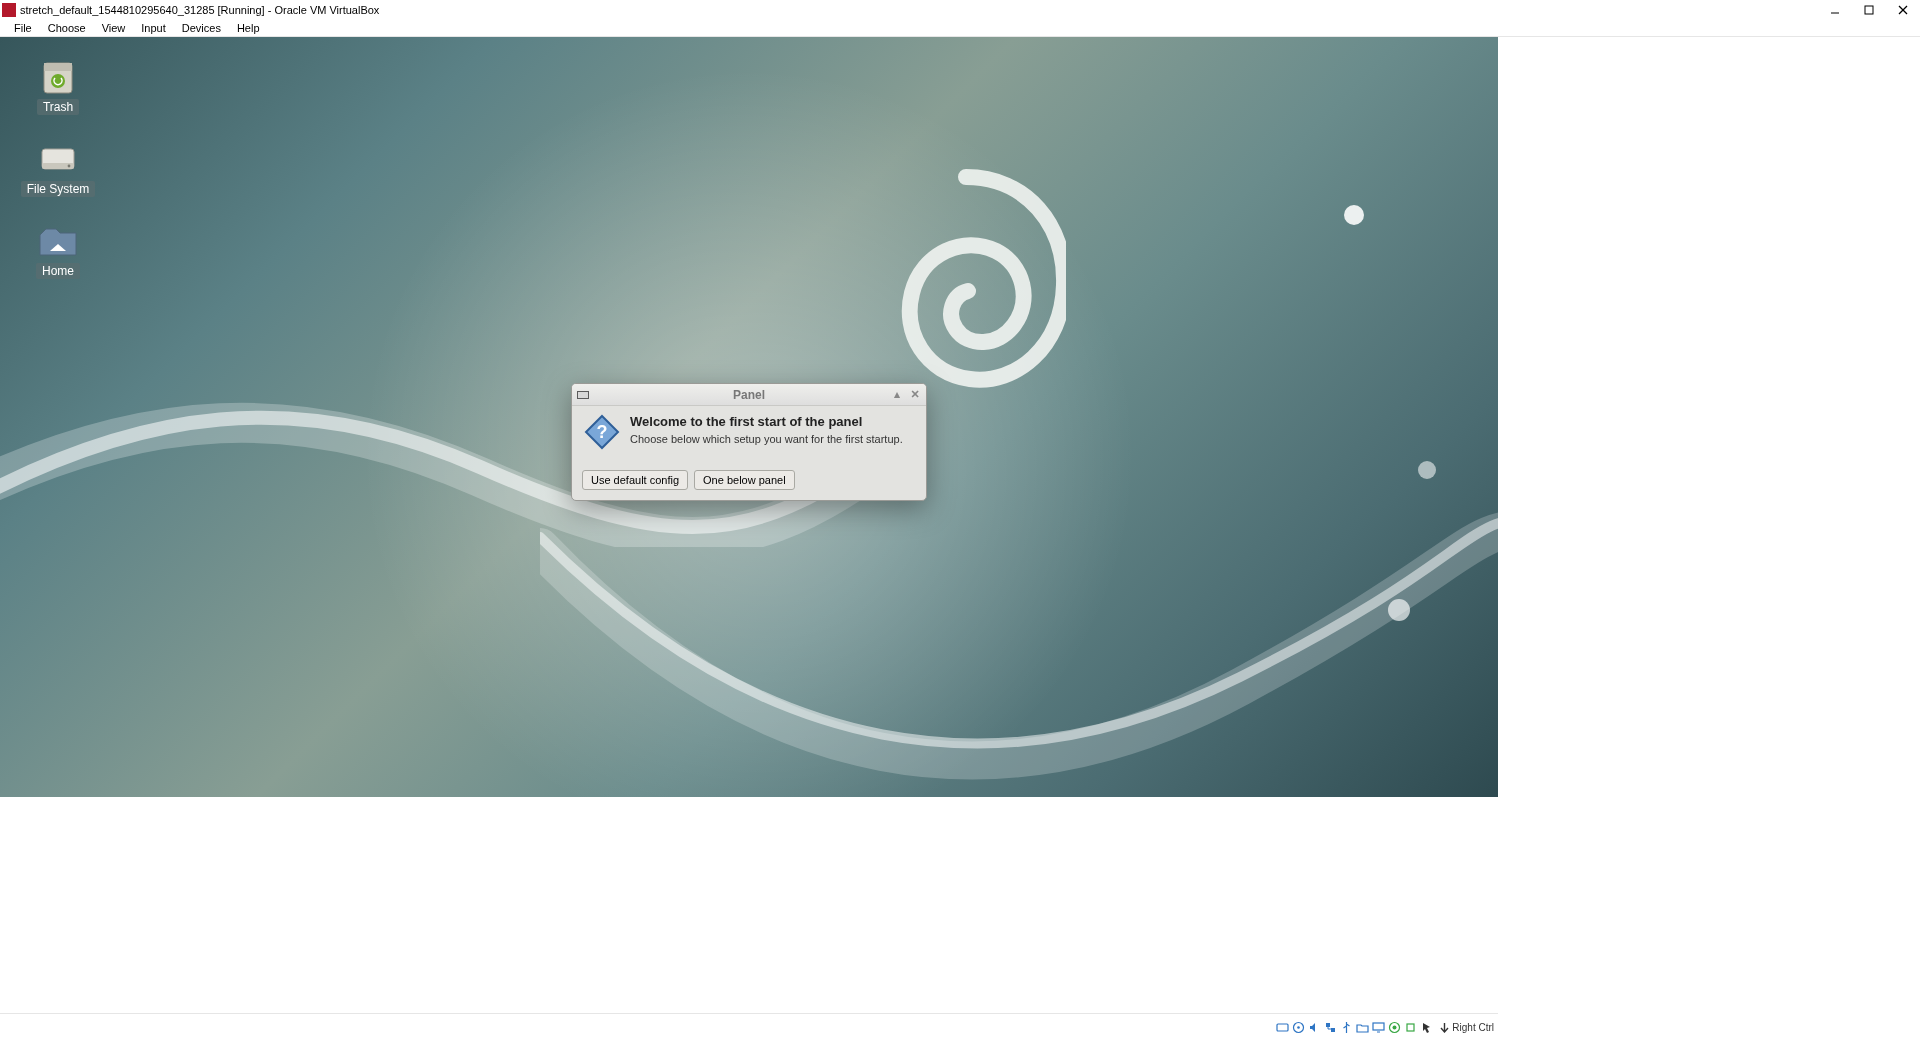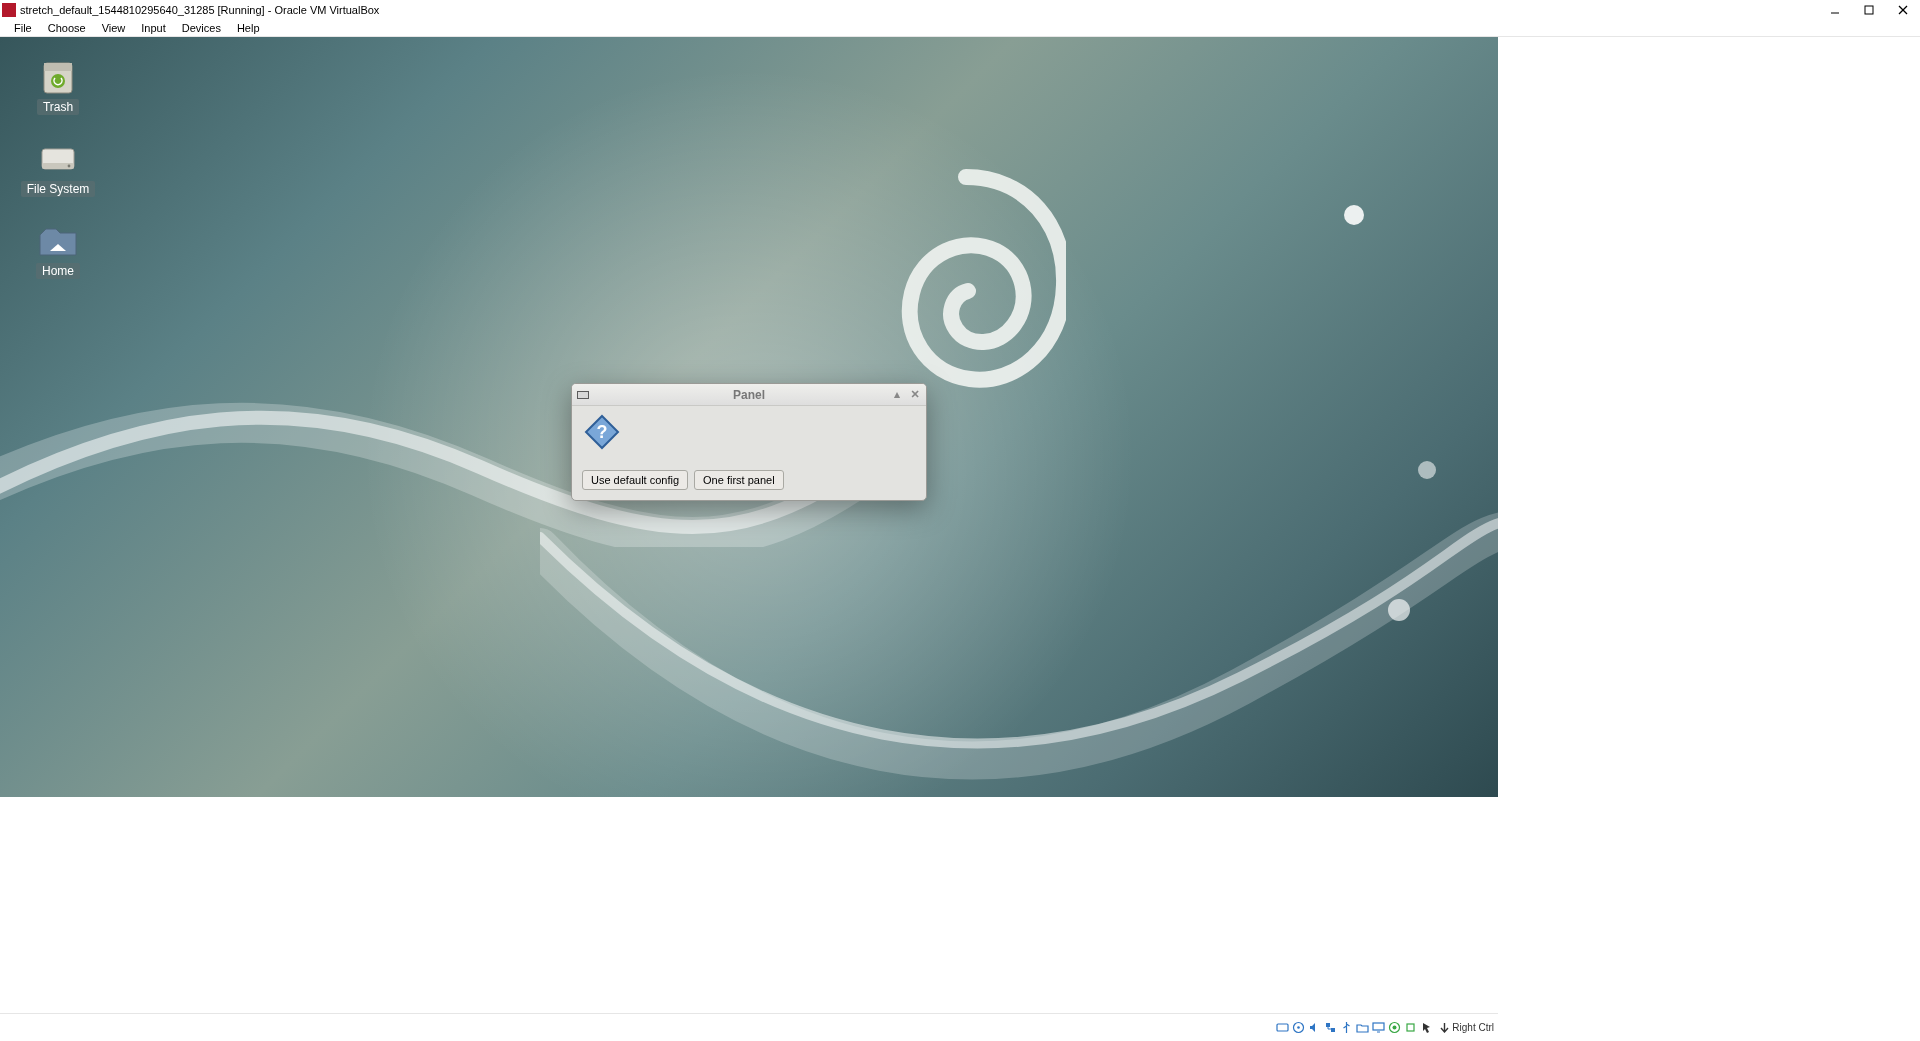--- a/index.html
+++ b/index.html
@@ -215,24 +215,28 @@
         <span class="dlg-ctrl">✕</span>
       </div>
     </div>
     <div class="dlg-body">
       <span class="qicon">
         <svg viewBox="0 0 36 36">
           <polygon points="18,2 34,18 18,34 2,18" fill="#7aa7d8" stroke="#2f5f98" stroke-width="2"></polygon>
           <text x="18" y="24" text-anchor="middle" font-size="18" font-weight="bold" fill="#fff">?</text>
         </svg>
       </span>
+      <div class="dlg-text">
+        <h3>Welcome to the first start of the panel</h3>
+        <p>Choose below which setup you want for the first startup.</p>
+      </div>
     </div>
     <div class="dlg-buttons">
       <button class="dlg-btn">Use default config</button>
-      <button class="dlg-btn">One first panel</button>
+      <button class="dlg-btn">One below panel</button>
     </div>
   </div>
 </div>
 
 <div class="vb-status">
   <span class="sb-icon">
       <svg viewBox="0 0 13 13">
         <rect x="1" y="3" width="11" height="7" rx="1" fill="none" stroke="#2e75c4" stroke-width="1.2"></rect>
       </svg>
     </span>

